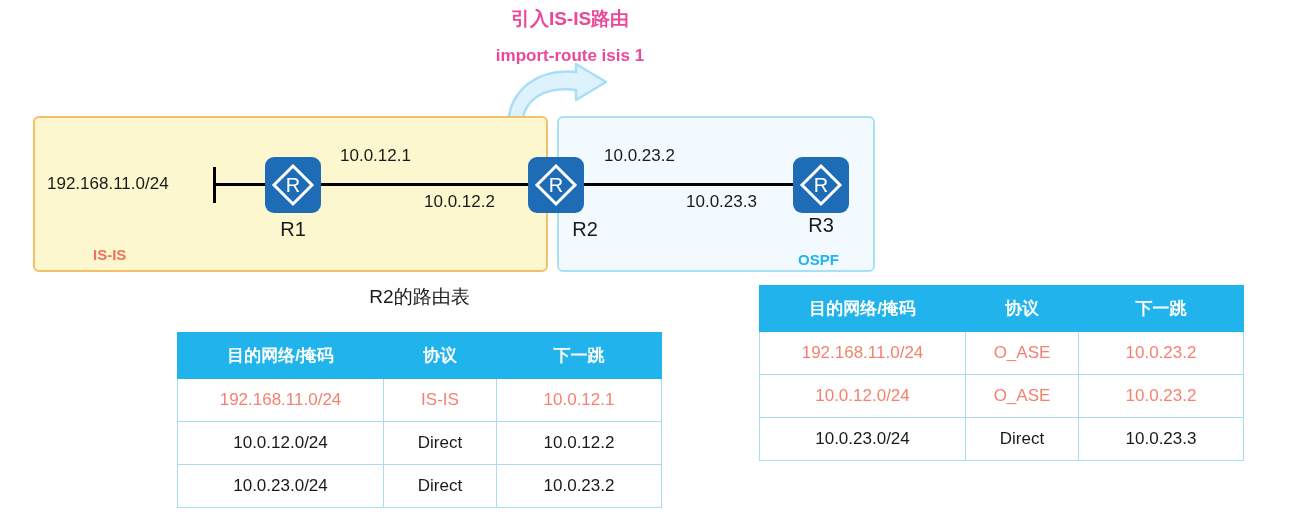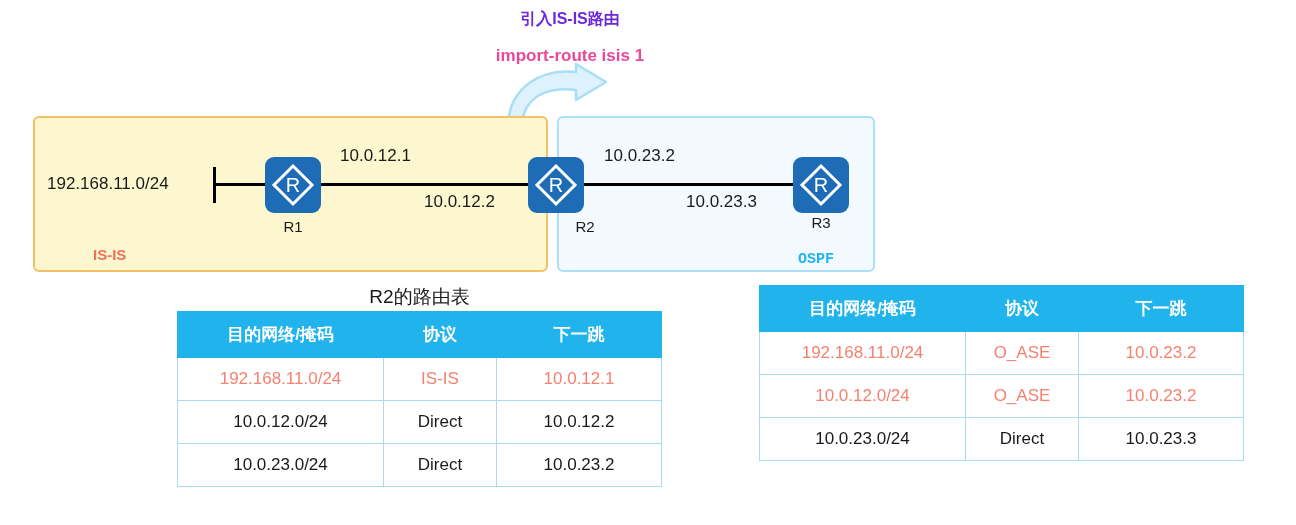--- a/index.html
+++ b/index.html
@@ -18,23 +18,23 @@
 
   
   #annotation {
     position: absolute;
     left: 440px;
     top: 6px;
     width: 260px;
     text-align: center;
   }
   #annotation .ann-cn {
-    font-size: 16px;
+    font-size: 19px;
     font-weight: bold;
-    color: #6d28d9;
+    color: #ec4899;
     letter-spacing: 0px;
     white-space: nowrap;
     line-height: 26px;
   }
   #annotation .ann-cmd {
     font-size: 17px;
     font-weight: bold;
     color: #ec4899;
     white-space: nowrap;
     line-height: 24px;
@@ -78,21 +78,20 @@
   }
   #label-isis {
     left: 93px;
     top: 246px;
     color: #f0705a;
   }
   #label-ospf {
     left: 798px;
     top: 251px;
     color: #21b4f0;
-    font-family: Liberation Mono, monospace;
   }
 
   
   .link {
     position: absolute;
     background: #000000;
   }
   .link-h { height: 3px; }
   .link-v { width: 3px; }
 
@@ -105,21 +104,21 @@
   .router {
     position: absolute;
     width: 56px;
     height: 56px;
     background: #1d6cb5;
     border-radius: 9px;
   }
   .router svg { display: block; }
   .router-name {
     position: absolute;
-    font-size: 15px;
+    font-size: 20px;
     color: #1a1a1a;
     white-space: nowrap;
     text-align: center;
     width: 56px;
   }
   #router-r1 { left: 265px; top: 157px; }
   #router-r2 { left: 528px; top: 157px; }
   #router-r3 { left: 793px; top: 157px; }
   #name-r1 { left: 265px; top: 218px; }
   #name-r2 { left: 557px; top: 218px; }
@@ -140,21 +139,21 @@
 
   
   .rt-block { position: absolute; }
   #rt-left  { left: 177px; top: 285px; }
   #rt-right { left: 759px; top: 285px; }
 
   .rt-title {
     font-size: 19px;
     color: #1a1a1a;
     text-align: center;
-    margin-bottom: 2px;
+    margin-bottom: 23px;
     line-height: 24px;
   }
   table.rt {
     border-collapse: collapse;
     table-layout: fixed;
   }
   table.rt th, table.rt td {
     border: 1px solid #a7dcf2;
     text-align: center;
     height: 39px;

